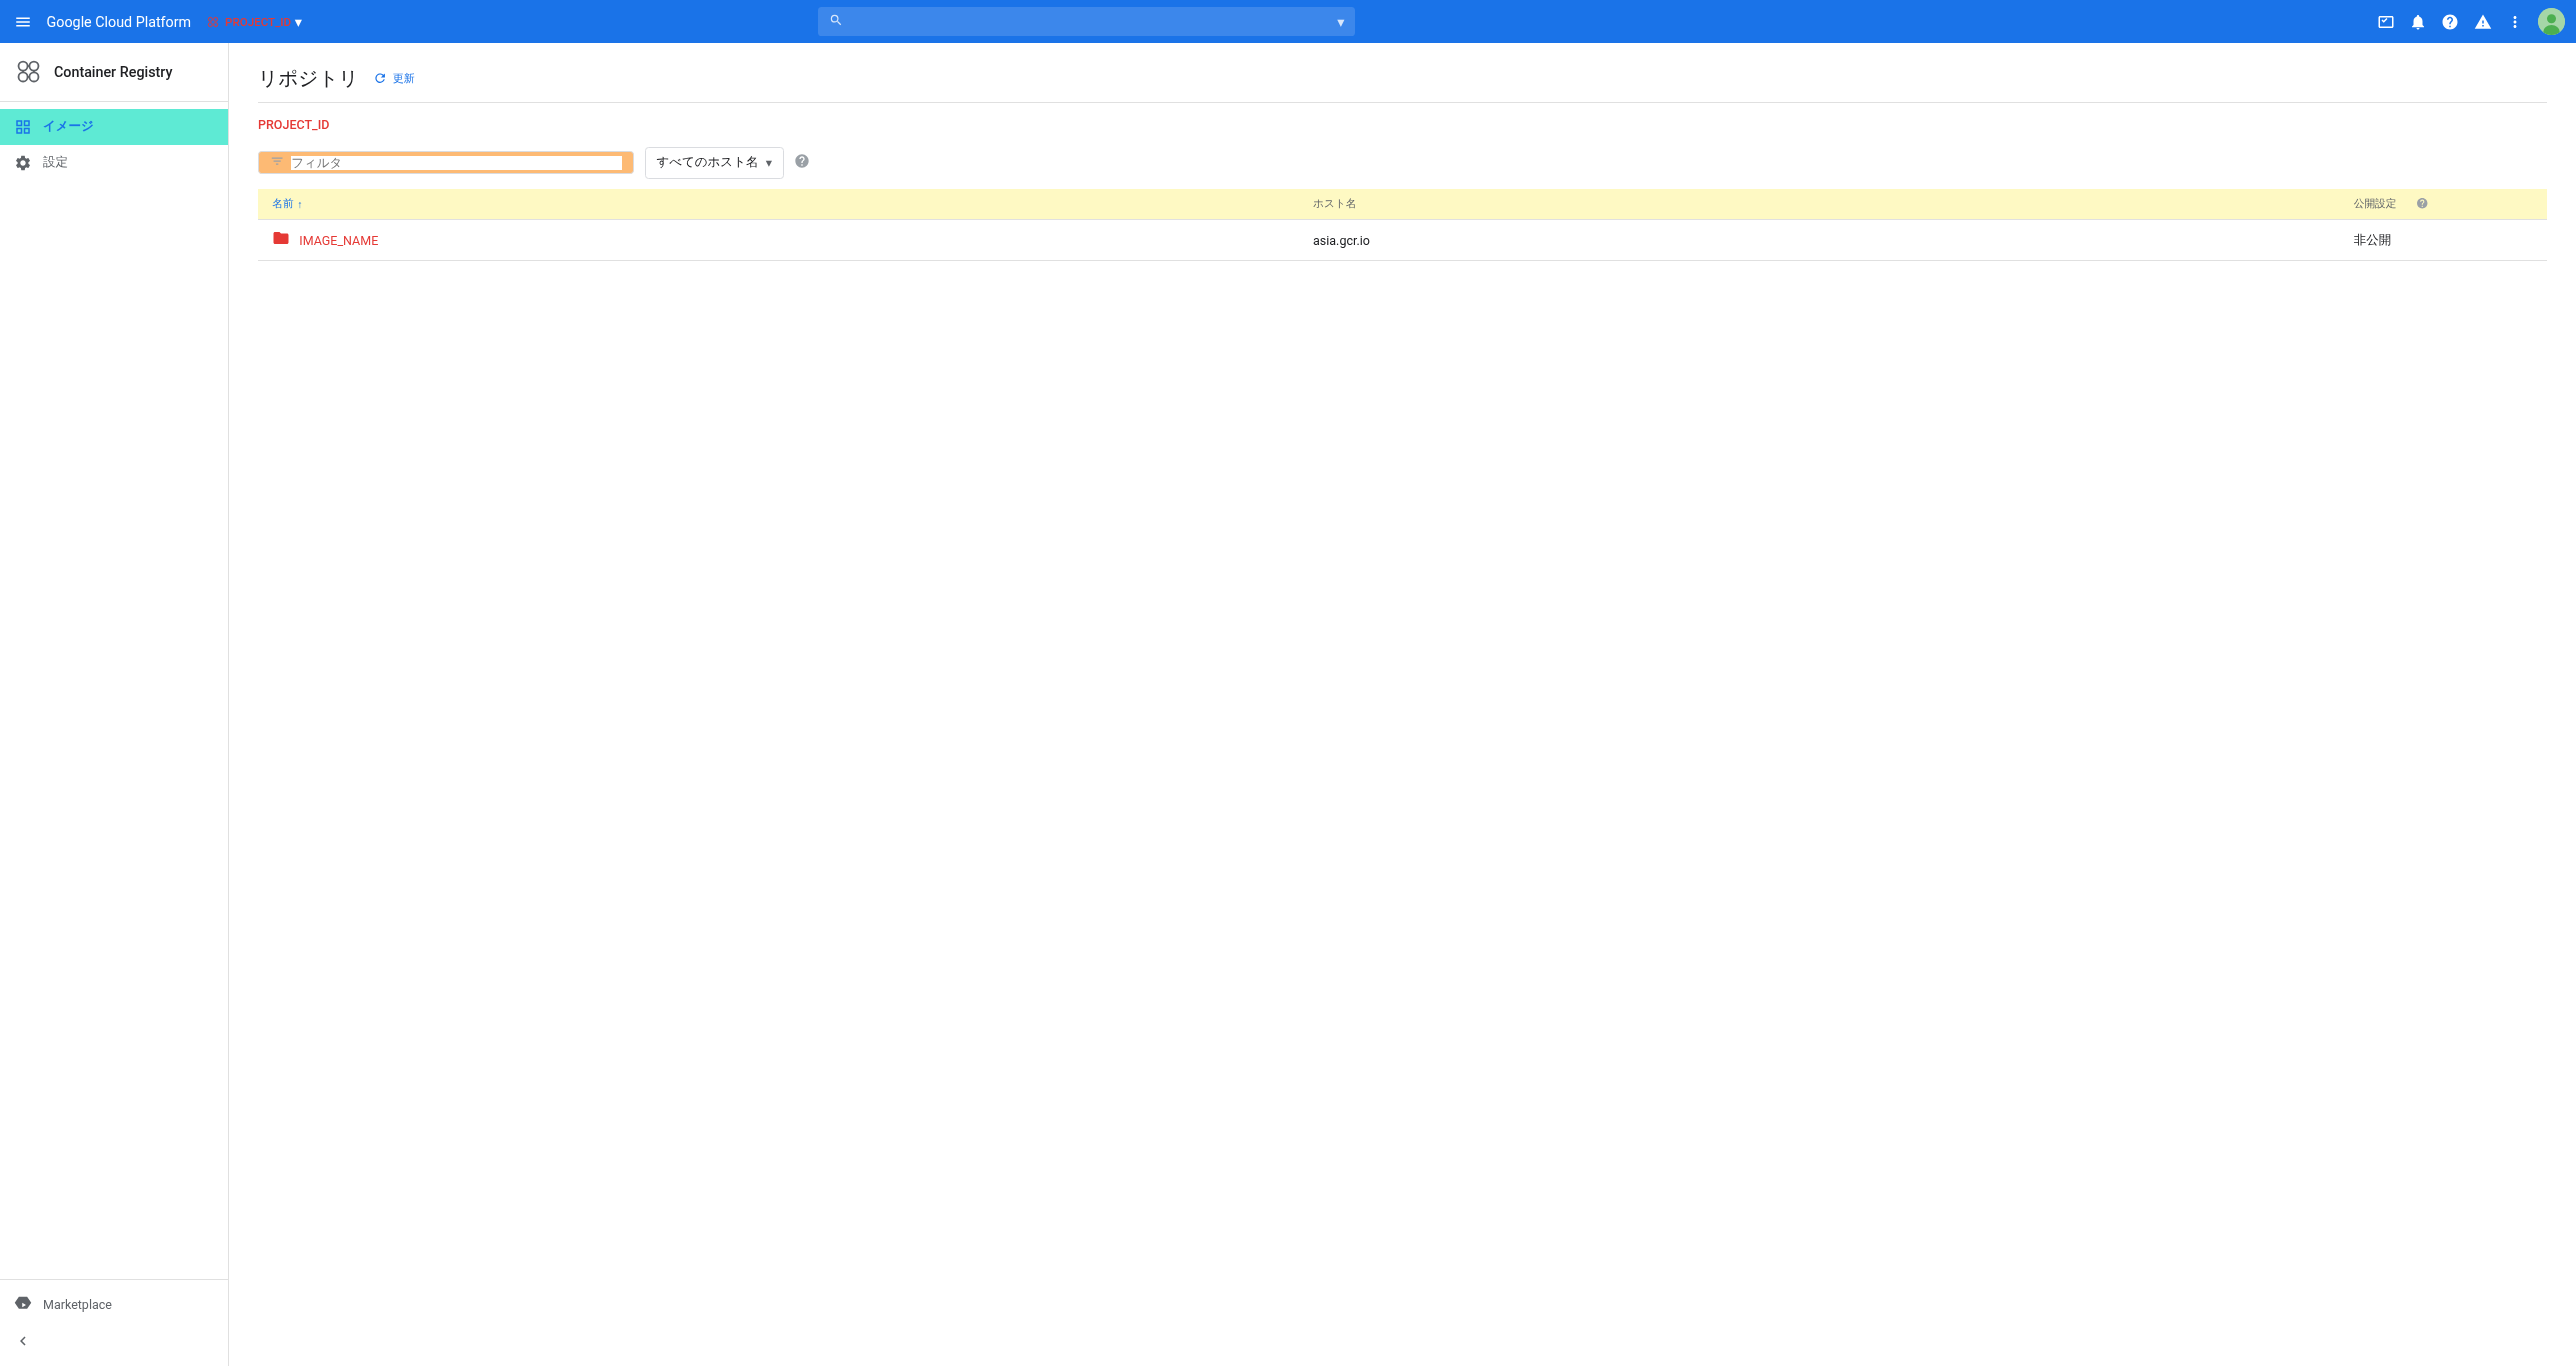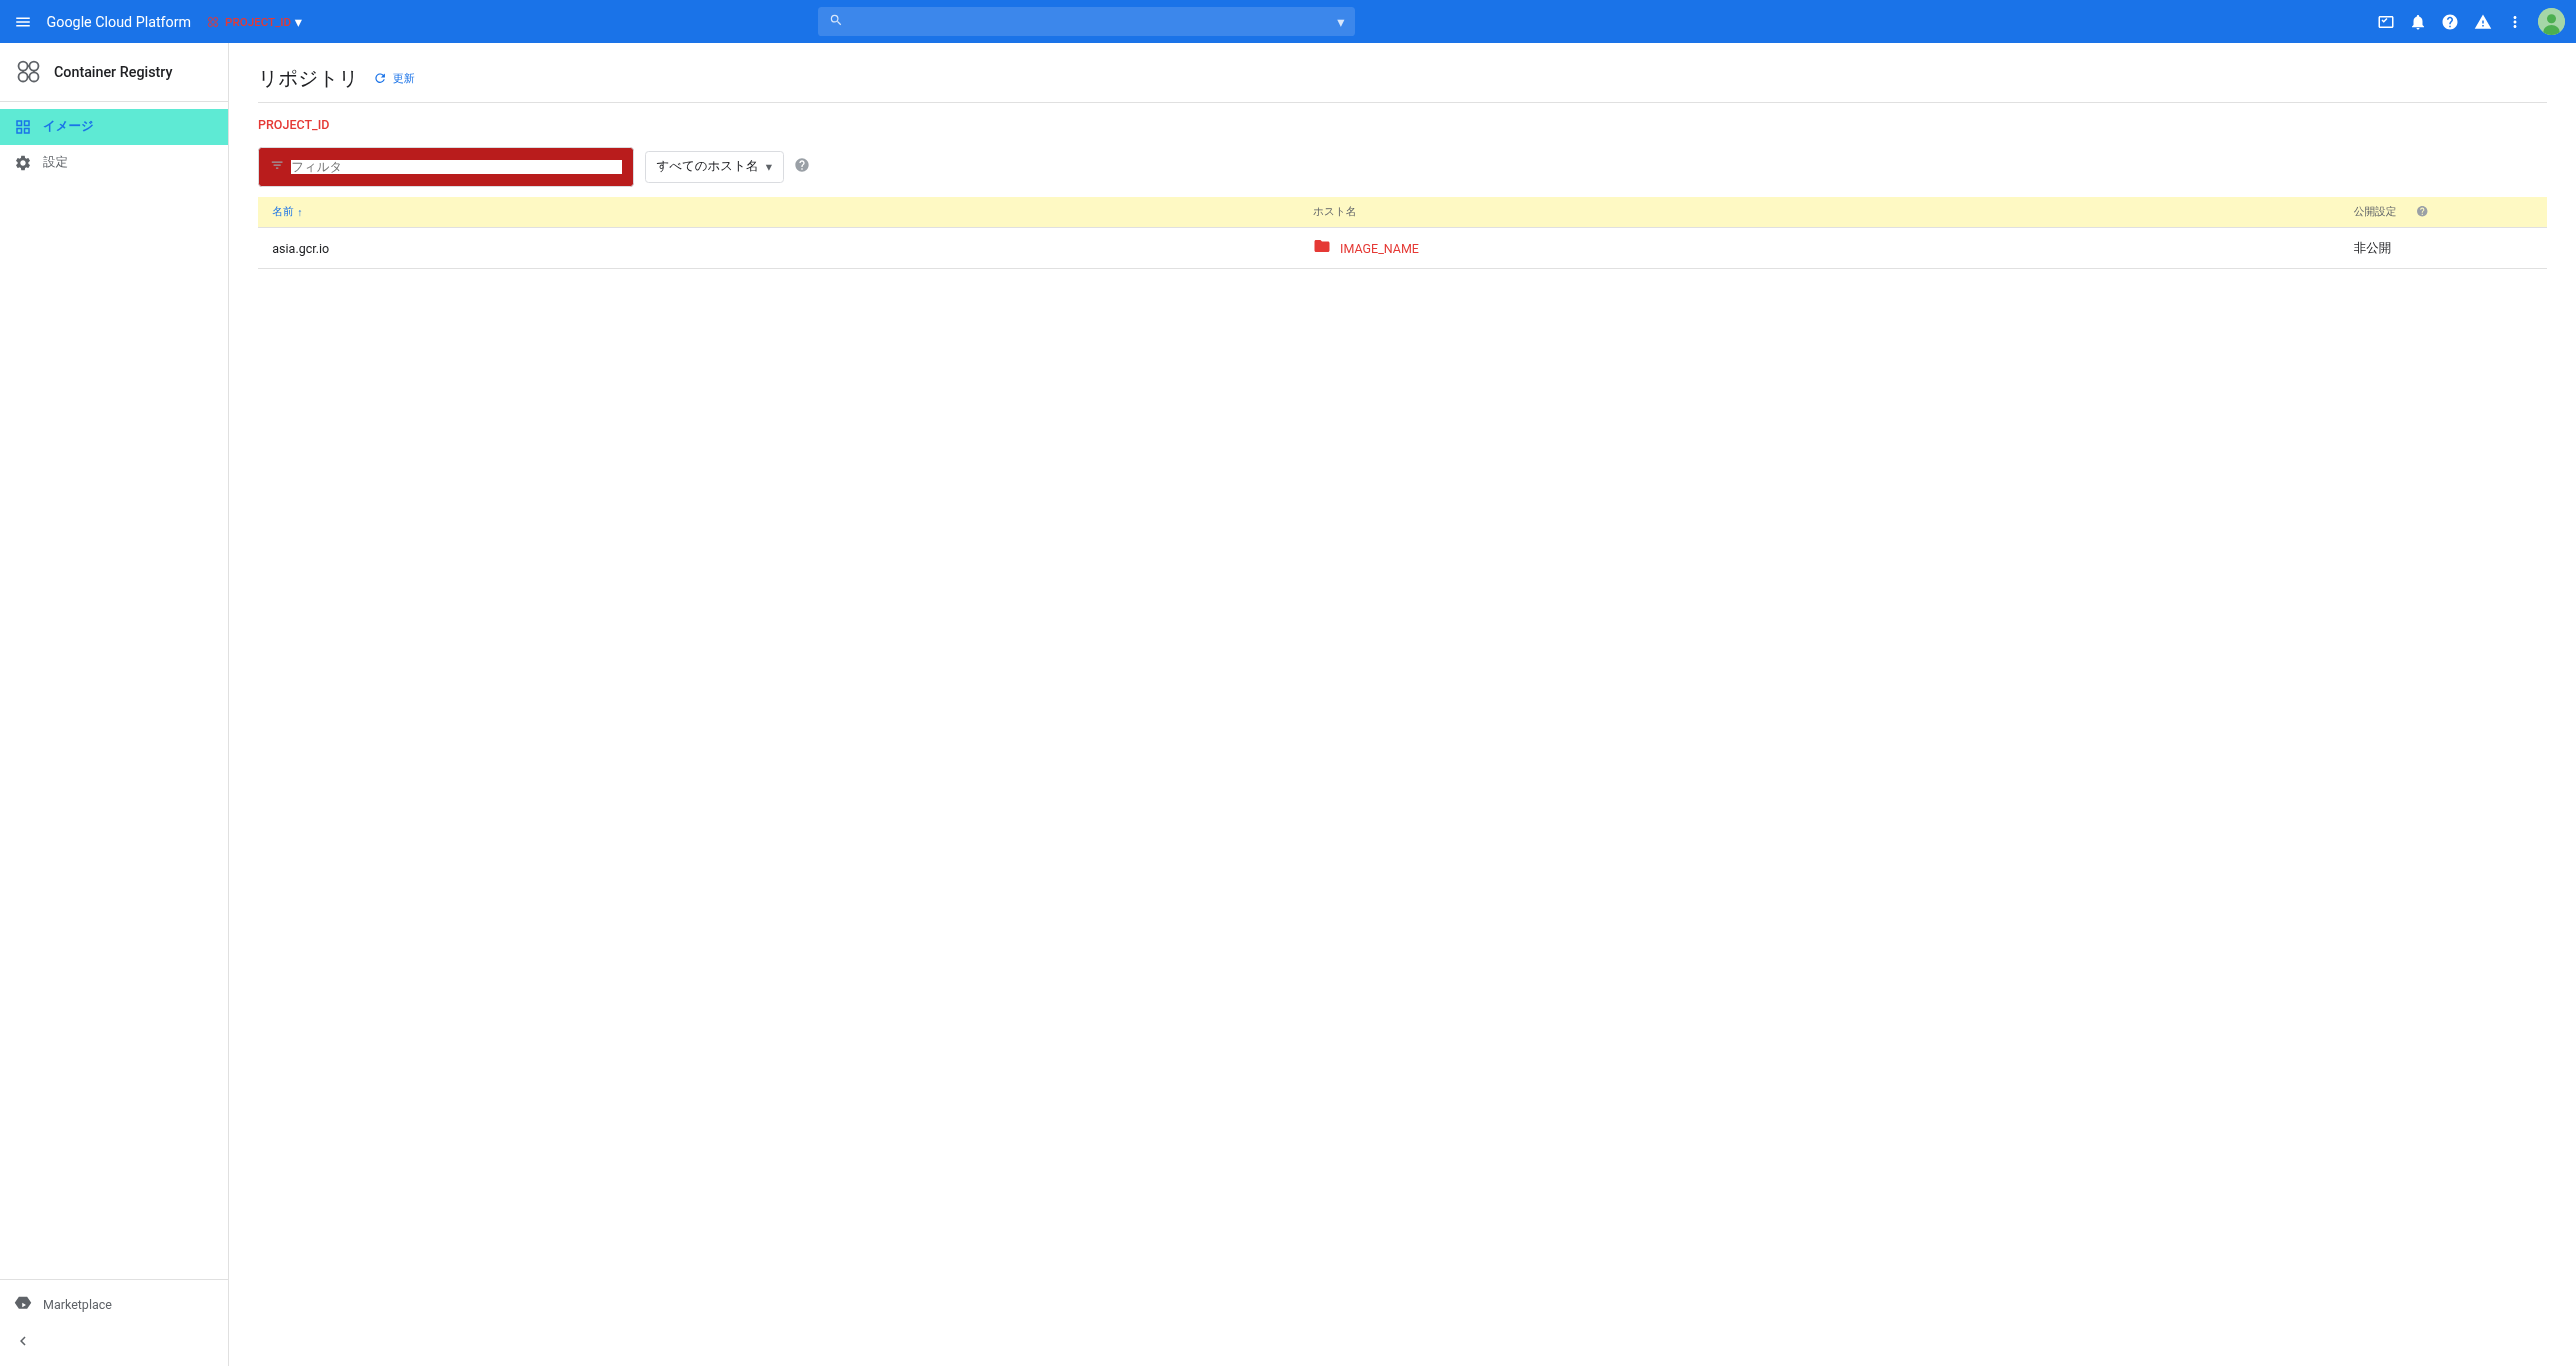--- a/index.html
+++ b/index.html
@@ -224,24 +224,24 @@
       align-items: center;
       gap: 10.7px;
       margin-bottom: 0;
     }
     .filter-input-wrap {
       display: flex;
       align-items: center;
       border: 0.9px solid #dadce0;
       border-radius: 3.6px;
       padding: 0 10.7px;
-      height: 40px;
+      height: 23px;
       min-width: 376px;
       gap: 7.2px;
-      background: #b91c1c;
+      background: #fdba74;
     }
     .filter-input-wrap input {
       border: none;
       outline: none;
       font-size: 12.5px;
       color: #202124;
       flex: 1;
     }
     .filter-icon { color: #9aa0a6; font-size: 14.3px; }
     .host-dropdown {
@@ -471,27 +471,27 @@
             <span>
               <svg width="12.5" height="12.5" viewBox="0 0 24 24" fill="#9aa0a6">
                 <path d="M12 2C6.48 2 2 6.48 2 12s4.48 10 10 10 10-4.48 10-10S17.52 2 12 2zm1 17h-2v-2h2v2zm2.07-7.75l-.9.92C13.45 12.9 13 13.5 13 15h-2v-.5c0-1.1.45-2.1 1.17-2.83l1.24-1.26c.37-.36.59-.86.59-1.41 0-1.1-.9-2-2-2s-2 .9-2 2H8c0-2.21 1.79-4 4-4s4 1.79 4 4c0 .88-.36 1.68-.93 2.25z"></path>
               </svg>
             </span>
           </div>
         </div>
       </div>
 
       <div class="table-row">
-        <div class="table-cell">asia.gcr.io</div>
         <div class="table-cell name-cell">
           <span class="folder-icon">
             <svg width="18" height="18" viewBox="0 0 24 24" fill="#e53935">
               <path d="M10 4H4c-1.1 0-1.99.9-1.99 2L2 18c0 1.1.9 2 2 2h16c1.1 0 2-.9 2-2V8c0-1.1-.9-2-2-2h-8l-2-2z"></path>
             </svg>
           </span>
           <a href="#">IMAGE_NAME</a>
         </div>
+        <div class="table-cell">asia.gcr.io</div>
         <div class="table-cell">非公開</div>
       </div>
     </div>
   </div>
 </div>
 
 
 </body></html>

